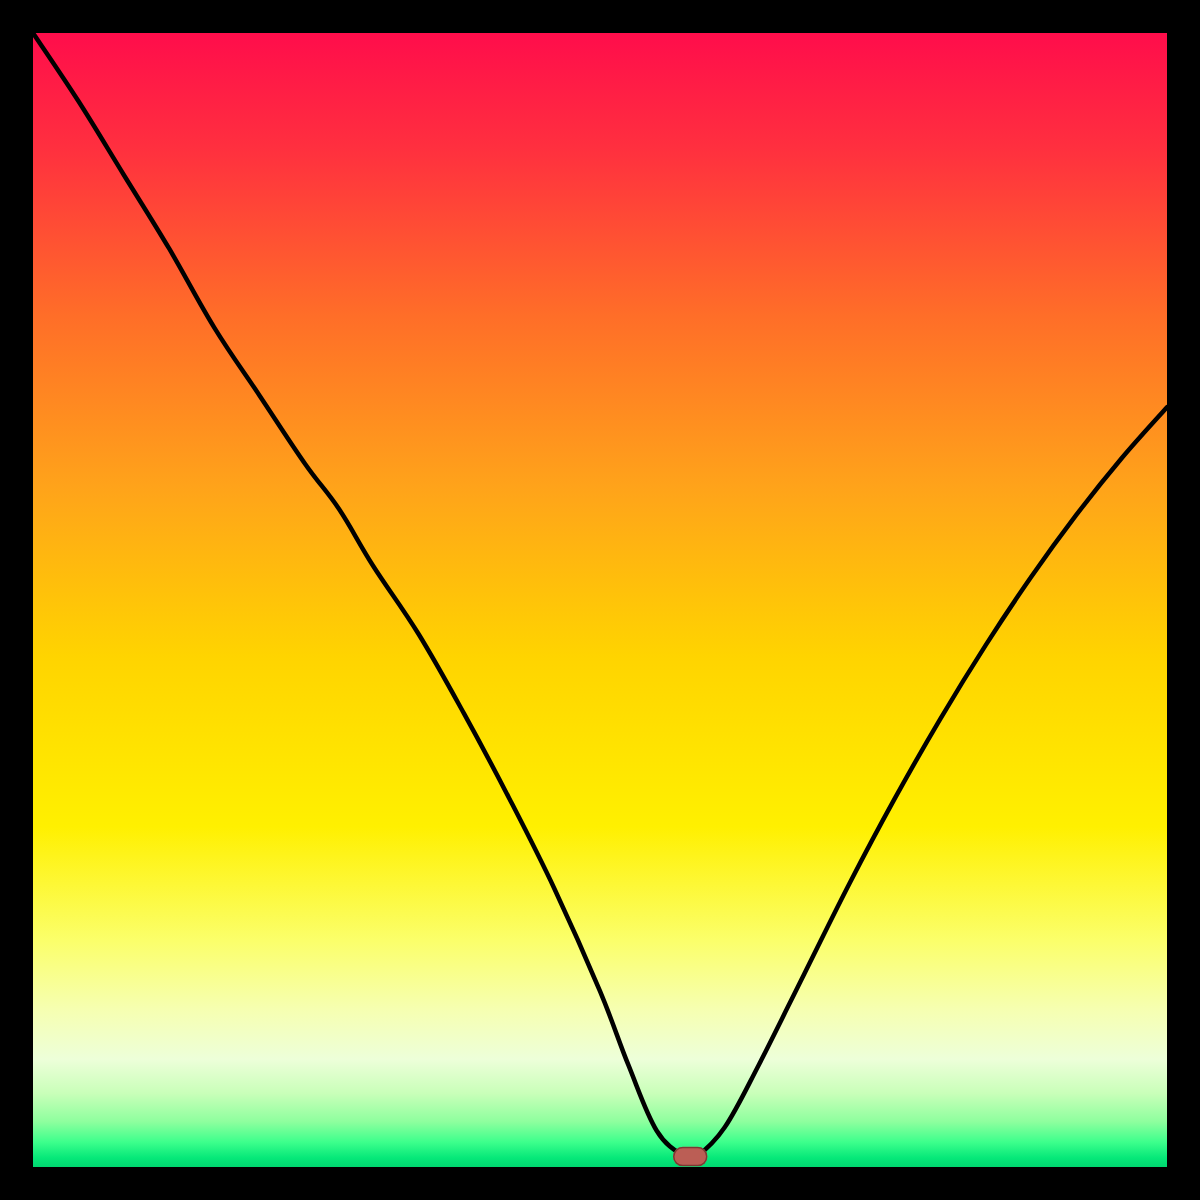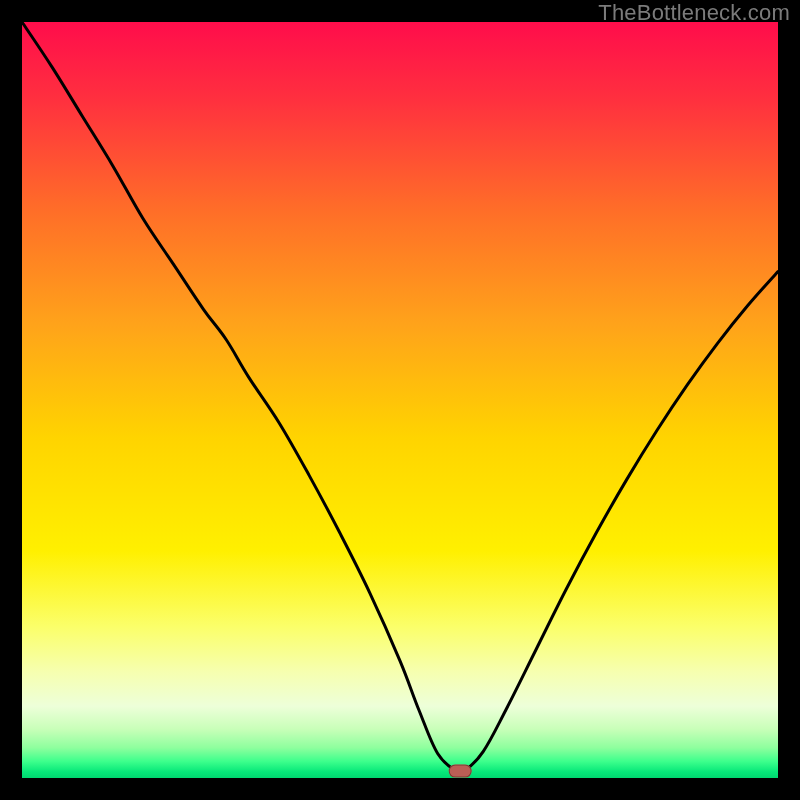--- a/index.html
+++ b/index.html
@@ -50,14 +50,13 @@
 <div id="stage">
 
   <div id="plot-area" style="left: 22px; top: 22px; width: 756px; height: 756px;">
     <div id="gradient-fill" style="background: linear-gradient(rgb(255, 13, 75) 0%, rgb(255, 47, 63) 10%, rgb(255, 110, 40) 25%, rgb(255, 163, 26) 40%, rgb(255, 212, 0) 55%, rgb(255, 240, 0) 70%, rgb(251, 255, 106) 80%, rgb(246, 255, 176) 86%, rgb(237, 255, 217) 90.5%, rgb(201, 255, 185) 93.5%, rgb(142, 255, 158) 96%, rgb(61, 255, 140) 97.8%, rgb(6, 232, 121) 99.2%, rgb(0, 216, 112) 100%);"></div>
     <svg id="curve-svg" width="756" height="756" viewBox="0 0 756 756">
       <path id="curve-path" fill="none" stroke-width="3" stroke-linejoin="round" stroke-linecap="round" d="M 0.00 0.00 C 5.44 8.16, 19.35 28.35, 30.24 45.36 C 41.13 62.37, 49.59 76.81, 60.48 94.50 C 71.37 112.19, 79.83 125.27, 90.72 143.64 C 101.61 162.01, 110.07 178.87, 120.96 196.56 C 131.85 214.25, 140.31 225.59, 151.20 241.92 C 162.09 258.25, 171.91 273.67, 181.44 287.28 C 190.97 300.89, 195.96 305.27, 204.12 317.52 C 212.28 329.77, 217.27 340.35, 226.80 355.32 C 236.33 370.29, 246.15 382.99, 257.04 400.68 C 267.93 418.37, 276.39 433.87, 287.28 453.60 C 298.17 473.33, 306.63 489.21, 317.52 510.30 C 328.41 531.39, 336.87 547.65, 347.76 570.78 C 358.65 593.91, 369.15 617.73, 378.00 638.82 C 386.85 659.91, 390.10 671.22, 396.90 687.96 C 403.70 704.70, 409.00 720.79, 415.80 731.81 C 422.60 742.83, 429.94 746.07, 434.70 749.20 C 439.46 752.33, 437.50 752.73, 442.26 749.20 C 447.02 745.66, 453.68 740.56, 461.16 729.54 C 468.64 718.52, 474.31 706.33, 483.84 687.96 C 493.37 669.59, 503.19 649.25, 514.08 627.48 C 524.97 605.71, 533.43 588.09, 544.32 567.00 C 555.21 545.91, 563.67 530.03, 574.56 510.30 C 585.45 490.57, 593.91 475.75, 604.80 457.38 C 615.69 439.01, 624.15 425.25, 635.04 408.24 C 645.93 391.23, 654.39 378.53, 665.28 362.88 C 676.17 347.23, 684.63 335.59, 695.52 321.30 C 706.41 307.01, 714.87 296.43, 725.76 283.50 C 736.65 270.57, 750.56 255.60, 756.00 249.48" stroke="#000000"></path>
     </svg>
     <div id="marker" style="left: 438.48px; top: 749.196px; width: 22.68px; height: 12.852px; background: rgb(187, 94, 85); box-shadow: rgb(122, 58, 52) 0px 0px 0px 1px inset;"></div>
   </div>
 
-  <div id="watermark" style="right: 10px; top: 0px; color: rgb(123, 123, 123);">TheBottleneck.com</div>
 </div>
 
 </body></html>

